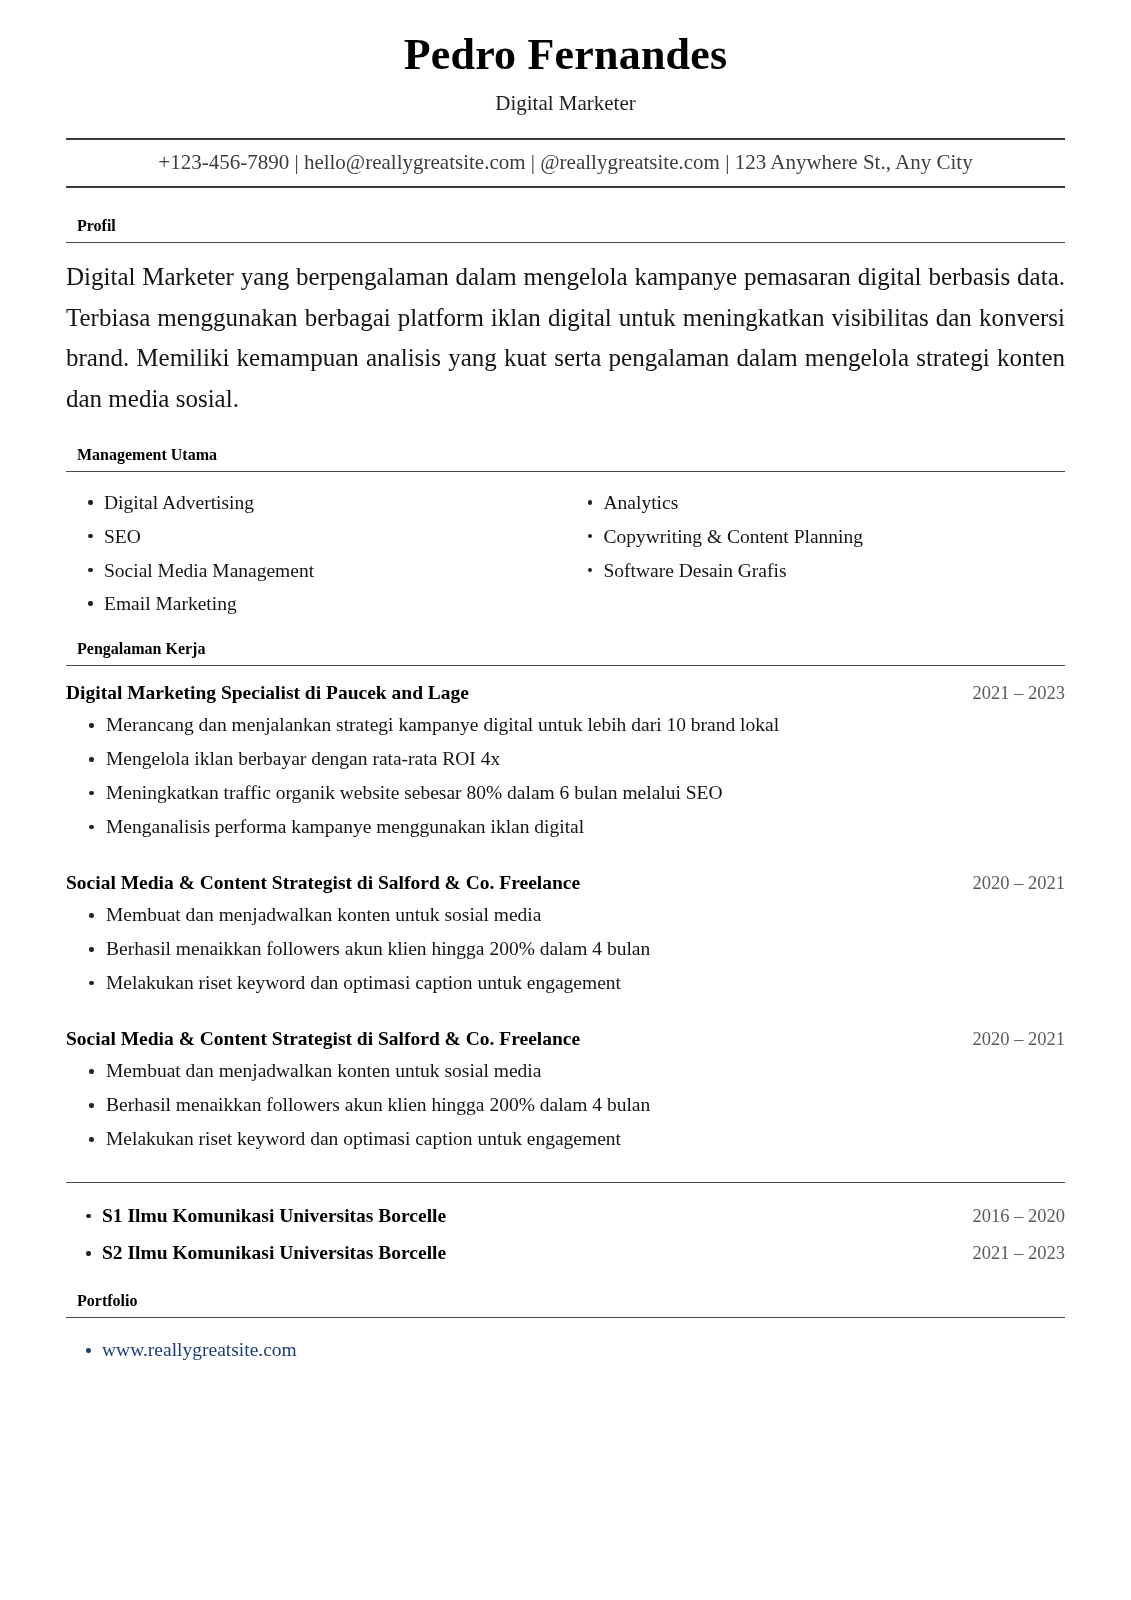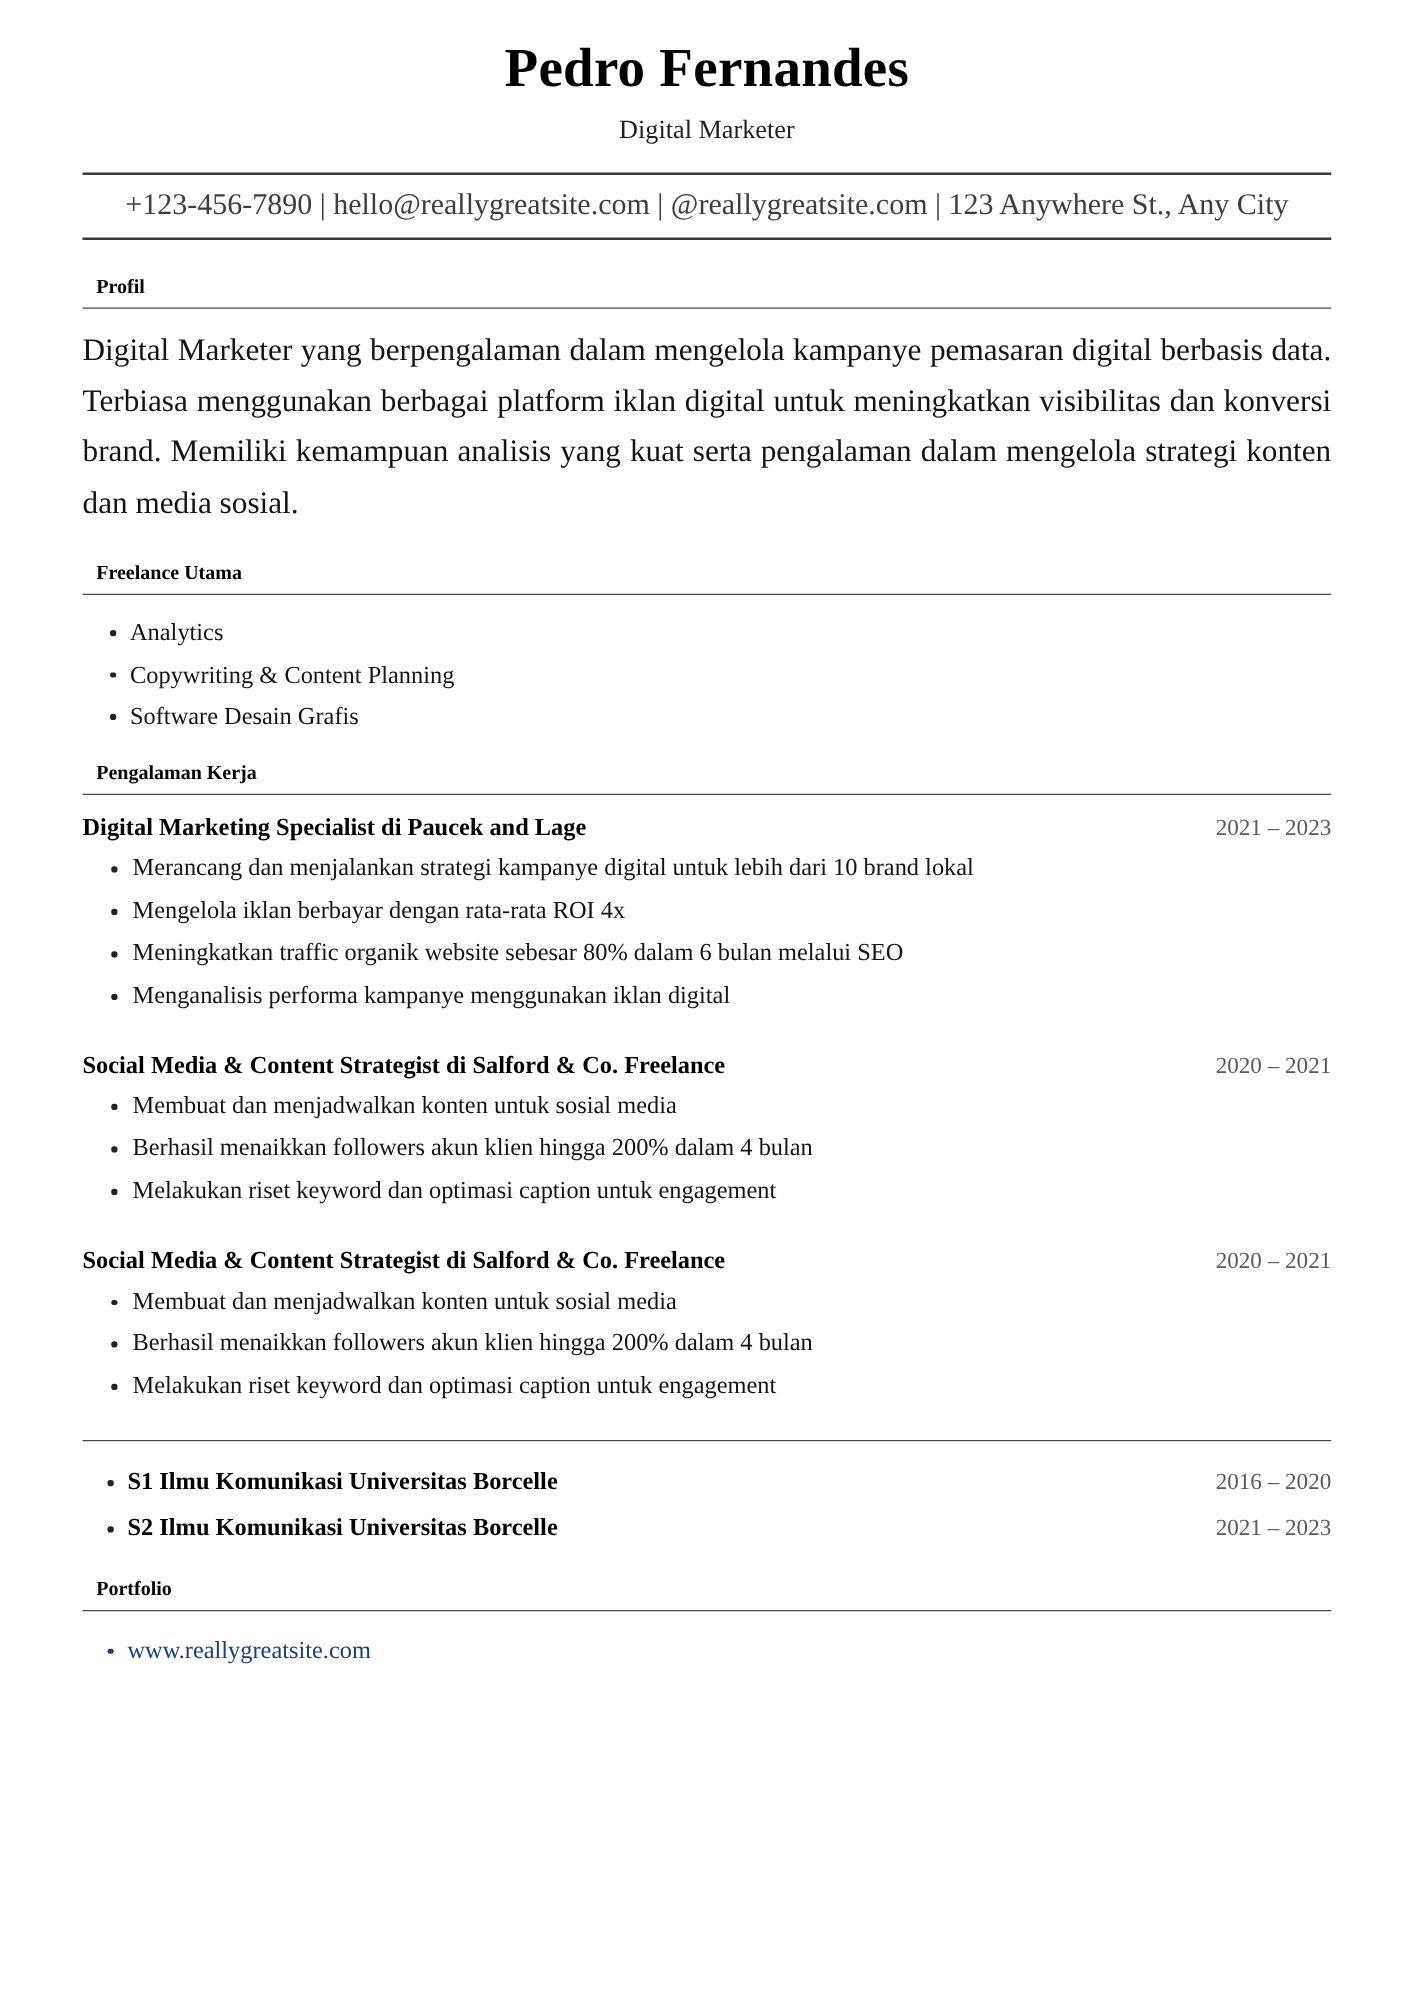--- a/index.html
+++ b/index.html
@@ -39,21 +39,21 @@
     font-weight: normal;
     color: #1f1f1f;
     margin: 0 0 22px 0;
     line-height: 1.2;
   }
   .contact-bar {
     border-top: 2px solid #3a3a3a;
     border-bottom: 2px solid #3a3a3a;
     padding: 9px 0 10px 0;
     text-align: center;
-    font-size: 24px;
+    font-size: 21px;
     color: #3d3d3d;
     line-height: 1.3;
     margin-bottom: 28px;
   }
 
   
   .section { margin-bottom: 4px; }
   .section-title {
     font-size: 16px;
     font-weight: bold;
@@ -227,23 +227,31 @@
     <div class="contact-bar">+123-456-7890 | hello@reallygreatsite.com | @reallygreatsite.com | 123 Anywhere St., Any City</div>
   </div>
 
   <div class="section">
     <h2 class="section-title">Profil</h2>
     <div class="rule"></div>
     <p class="profile-text">Digital Marketer yang berpengalaman dalam mengelola kampanye pemasaran digital berbasis data. Terbiasa menggunakan berbagai platform iklan digital untuk meningkatkan visibilitas dan konversi brand. Memiliki kemampuan analisis yang kuat serta pengalaman dalam mengelola strategi konten dan media sosial.</p>
   </div>
 
   <div class="section">
-    <h2 class="section-title">Freelance Utama</h2>
+    <h2 class="section-title">Management Utama</h2>
     <div class="rule"></div>
     <div class="skills-wrap">
+      <div class="skills-col">
+        <ul class="plain" id="skills-left">
+            <li>Digital Advertising</li>
+            <li>SEO</li>
+            <li>Social Media Management</li>
+            <li>Email Marketing</li>
+          </ul>
+      </div>
       <div class="skills-col">
         <ul class="plain" id="skills-right">
             <li>Analytics</li>
             <li>Copywriting &amp; Content Planning</li>
             <li>Software Desain Grafis</li>
           </ul>
       </div>
     </div>
   </div>
 

